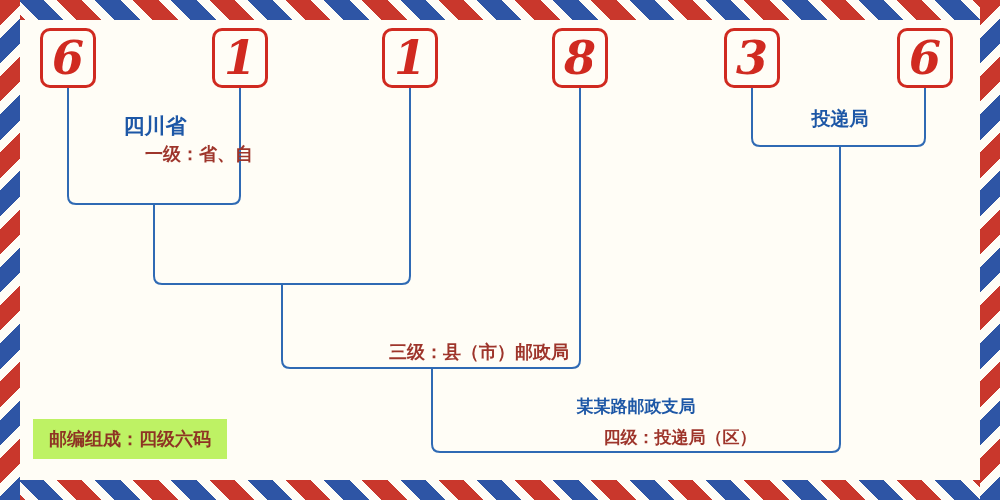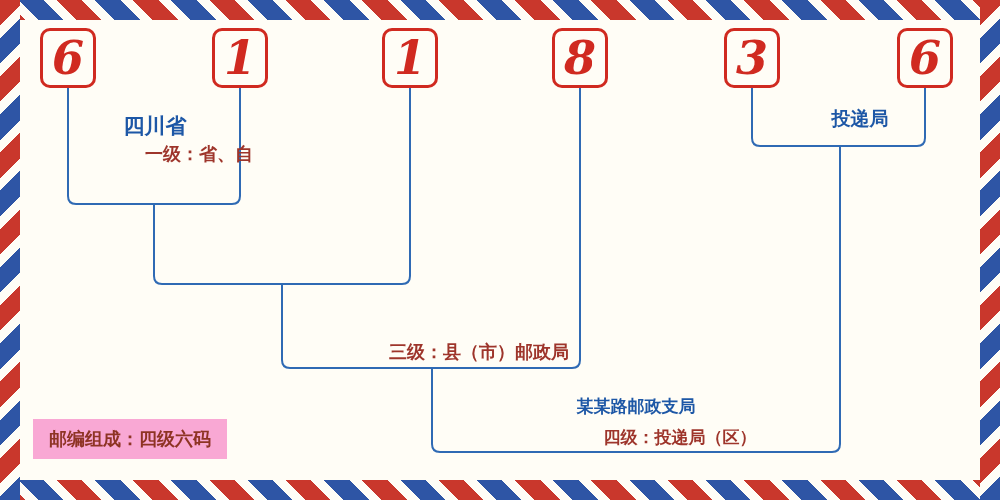--- a/index.html
+++ b/index.html
@@ -51,21 +51,21 @@
   .blue-title{color:#1d57a6;font-weight:bold;}
   .maroon-desc{color:#9e352b;font-weight:600;margin-left:44px;}
   .t21{font-size:21px;}
   .t19{font-size:19px;}
   .t18{font-size:18px;}
   .t17{font-size:17px;}
 
   
   .note-pill{
     position:absolute;left:33px;top:419px;
-    background:#f9a8d4;color:#8e3424;
+    background:#bef264;color:#8e3424;
     font-size:18px;font-weight:bold;
     padding:8px 16px;white-space:nowrap;
   }
 </style>
 </head>
 <body>
 
 <div class="stage">
 
   <div class="band band-top"></div>
@@ -102,17 +102,17 @@
 
   <div class="lbl blue-title t21" style="left:155px;top:112px">四川省</div>
   <div class="lbl maroon-desc t18" style="left:155px;top:142px">一级：省、自</div>
 
 
   <div class="lbl maroon-desc t18" style="left:435px;top:340px">三级：县（市）邮政局</div>
 
   <div class="lbl blue-title t17" style="left:636px;top:395px">某某路邮政支局</div>
   <div class="lbl maroon-desc t17" style="left:636px;top:426px">四级：投递局（区）</div>
 
-  <div class="lbl blue-title t19" style="left:860px;top:106px">投递局</div>
+  <div class="lbl blue-title t19" style="left:840px;top:106px">投递局</div>
 
   <div class="note-pill">邮编组成：四级六码</div>
 
 </div>
 
 </body></html>

